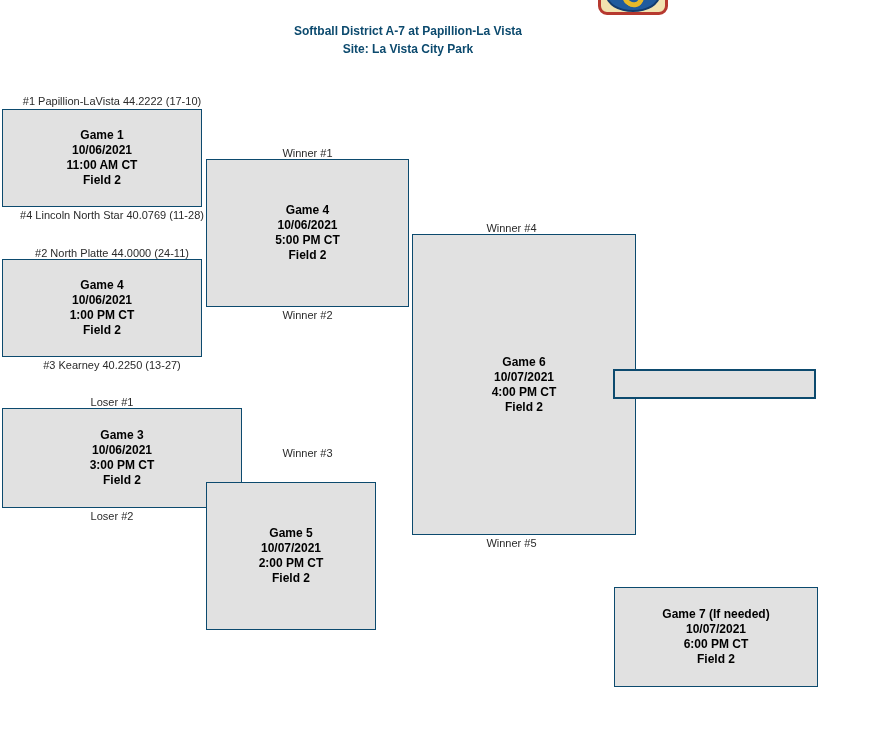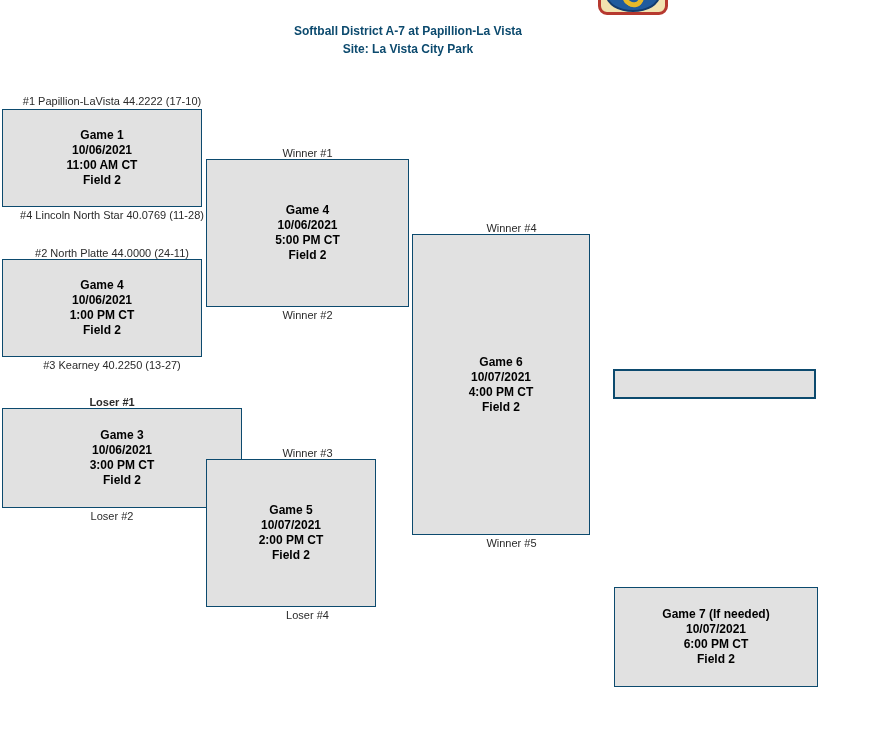--- a/index.html
+++ b/index.html
@@ -22,35 +22,35 @@
                 border-left-color:transparent; transform:rotate(35deg); }
 
   
   .gamebox { position:absolute; background:#e1e1e1; border:1px solid #0c4a6e;
              display:flex; flex-direction:column; justify-content:center; align-items:center;
              font-weight:bold; font-size:12px; line-height:15px; color:#000; text-align:center; }
   #game1 { left:2px;   top:109px; width:200px; height:98px; }
   #game2 { left:2px;   top:259px; width:200px; height:98px; }
   #game3 { left:2px;   top:408px; width:240px; height:100px; }
   #game4 { left:206px; top:159px; width:203px; height:148px; }
-  #game5 { left:206px; top:459px; width:170px; height:148px; }
-  #game6 { left:412px; top:234px; width:178px; height:301px; }
+  #game5 { left:206px; top:482px; width:170px; height:148px; }
+  #game6 { left:412px; top:234px; width:224px; height:301px; }
   #champ { left:613px; top:369px; width:203px; height:30px; border-width:2px; }
   #game7 { left:614px; top:587px; width:204px; height:100px; }
 
   
   .lbl { position:absolute; font-size:11px; line-height:12px; color:#2a2a2a; text-align:center; }
   .lbl.c1 { left:12px;   width:200px; }
   .lbl.c2 { left:206px; width:203px; }
   .lbl.c3 { left:412px; width:199px; }
   #lbl-seed1   { top:95px;  }
   #lbl-seed4   { top:209px; }
   #lbl-seed2   { top:247px; }
   #lbl-seed3   { top:359px; }
-  #lbl-loser1  { top:396px;font-weight:bold; }
+  #lbl-loser1  { top:396px; }
   #lbl-loser2  { top:510px; }
   #lbl-winner1 { top:147px; }
   #lbl-winner2 { top:309px; }
   #lbl-winner3 { top:447px; }
   #lbl-loser4  { top:609px; }
   #lbl-winner4 { top:222px; }
   #lbl-winner5 { top:537px; }
 </style>
 </head>
 <body>

